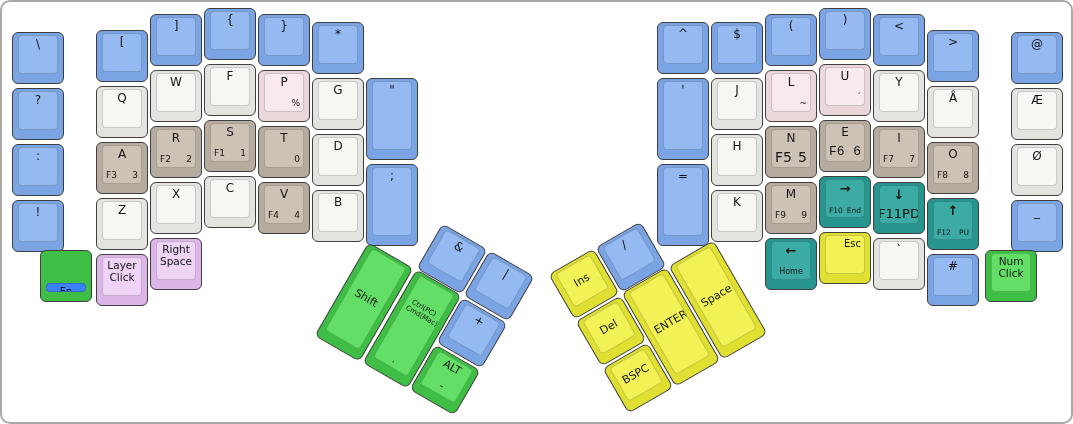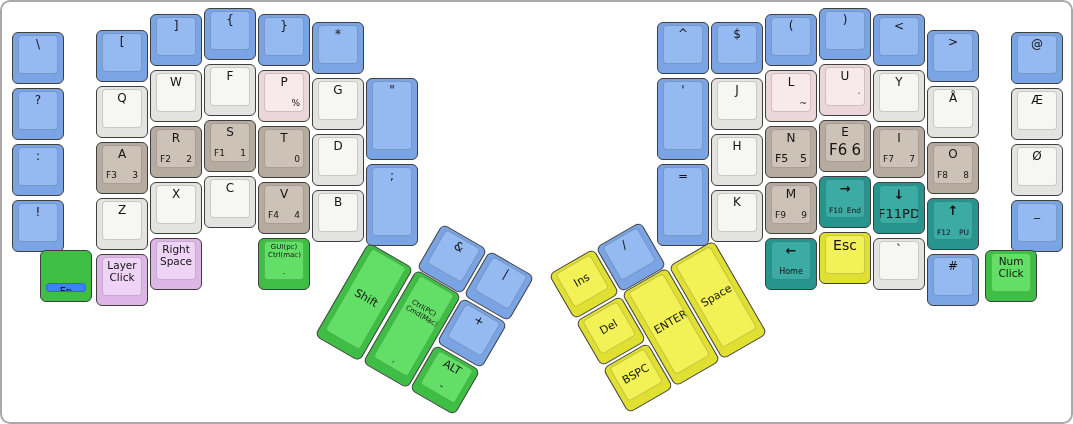--- a/index.html
+++ b/index.html
@@ -186,29 +186,20 @@
     </div>
     <div class="key" style="left: 256px; top: 180px; width: 52px; height: 52px; background: rgb(181, 172, 159);">
       <div class="cap" style="background: rgb(204, 195, 182);">
         <div class="main" style="font-size: 12px;">V</div>
         <div class="bottomrow" style="font-size: 9px;">
           <span>F4</span>
           <span>4</span>
         </div>
       </div>
     </div>
-    <div class="key" style="left: 256px; top: 236px; width: 52px; height: 52px; background: rgb(62, 190, 68);">
-      <div class="cap" style="background: rgb(99, 223, 103);">
-        <div class="main" style="font-size: 7px;">GUI(pc)
-Ctrl(mac)</div>
-        <div class="bottomrow center" style="font-size: 8px;">
-          <span>.</span>
-        </div>
-      </div>
-    </div>
     <div class="key" style="left: 310px; top: 20px; width: 52px; height: 52px; background: rgb(123, 164, 228);">
       <div class="cap" style="background: rgb(149, 186, 242);">
         <div class="main" style="font-size: 12px;">*</div>
       </div>
     </div>
     <div class="key" style="left: 310px; top: 76px; width: 52px; height: 52px; background: rgb(227, 227, 223);">
       <div class="cap" style="background: rgb(246, 246, 243);">
         <div class="main" style="font-size: 12px;">G</div>
       </div>
     </div>
@@ -344,21 +335,21 @@
         <div class="main" style="font-size: 12px;">L</div>
         <div class="bottomrow" style="font-size: 9px;">
           <span></span>
           <span>~</span>
         </div>
       </div>
     </div>
     <div class="key" style="left: 763px; top: 124px; width: 52px; height: 52px; background: rgb(181, 172, 159);">
       <div class="cap" style="background: rgb(204, 195, 182);">
         <div class="main" style="font-size: 12px;">N</div>
-        <div class="bottomrow" style="font-size: 11px;">
+        <div class="bottomrow" style="font-size: 14px;">
           <span>F5</span>
           <span>5</span>
         </div>
       </div>
     </div>
     <div class="key" style="left: 763px; top: 180px; width: 52px; height: 52px; background: rgb(181, 172, 159);">
       <div class="cap" style="background: rgb(204, 195, 182);">
         <div class="main" style="font-size: 12px;">M</div>
         <div class="bottomrow" style="font-size: 9px;">
           <span>F9</span>
@@ -384,38 +375,38 @@
         <div class="main" style="font-size: 12px;">U</div>
         <div class="bottomrow" style="font-size: 9px;">
           <span></span>
           <span>´</span>
         </div>
       </div>
     </div>
     <div class="key" style="left: 817px; top: 118px; width: 52px; height: 52px; background: rgb(181, 172, 159);">
       <div class="cap" style="background: rgb(204, 195, 182);">
         <div class="main" style="font-size: 12px;">E</div>
-        <div class="bottomrow" style="font-size: 15px;">
+        <div class="bottomrow" style="font-size: 13px; font-family: Liberation Mono, monospace;">
           <span>F6</span>
           <span>6</span>
         </div>
       </div>
     </div>
     <div class="key" style="left: 817px; top: 174px; width: 52px; height: 52px; background: rgb(39, 148, 142);">
       <div class="cap" style="background: rgb(59, 171, 164);">
         <div class="main bold" style="font-size: 13px;">→</div>
         <div class="bottomrow" style="font-size: 7.5px;">
           <span>F10</span>
           <span>End</span>
         </div>
       </div>
     </div>
     <div class="key" style="left: 817px; top: 230px; width: 52px; height: 52px; background: rgb(224, 224, 50);">
       <div class="cap" style="background: rgb(242, 242, 87);">
-        <div class="main" style="font-size: 14px;">Esc</div>
+        <div class="main" style="font-size: 10px; text-align: right;">Esc</div>
       </div>
     </div>
     <div class="key" style="left: 871px; top: 12px; width: 52px; height: 52px; background: rgb(123, 164, 228);">
       <div class="cap" style="background: rgb(149, 186, 242);">
         <div class="main" style="font-size: 12px;">&lt;</div>
       </div>
     </div>
     <div class="key" style="left: 871px; top: 68px; width: 52px; height: 52px; background: rgb(227, 227, 223);">
       <div class="cap" style="background: rgb(246, 246, 243);">
         <div class="main" style="font-size: 12px;">Y</div>

